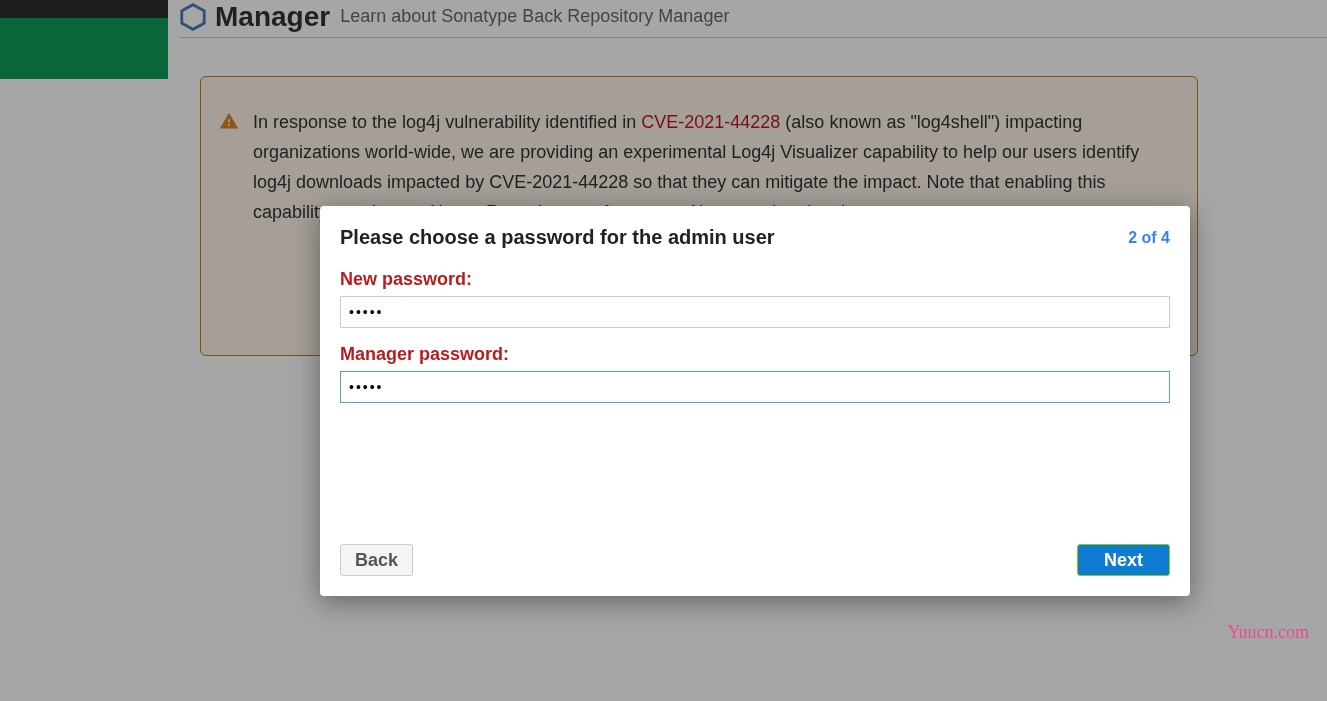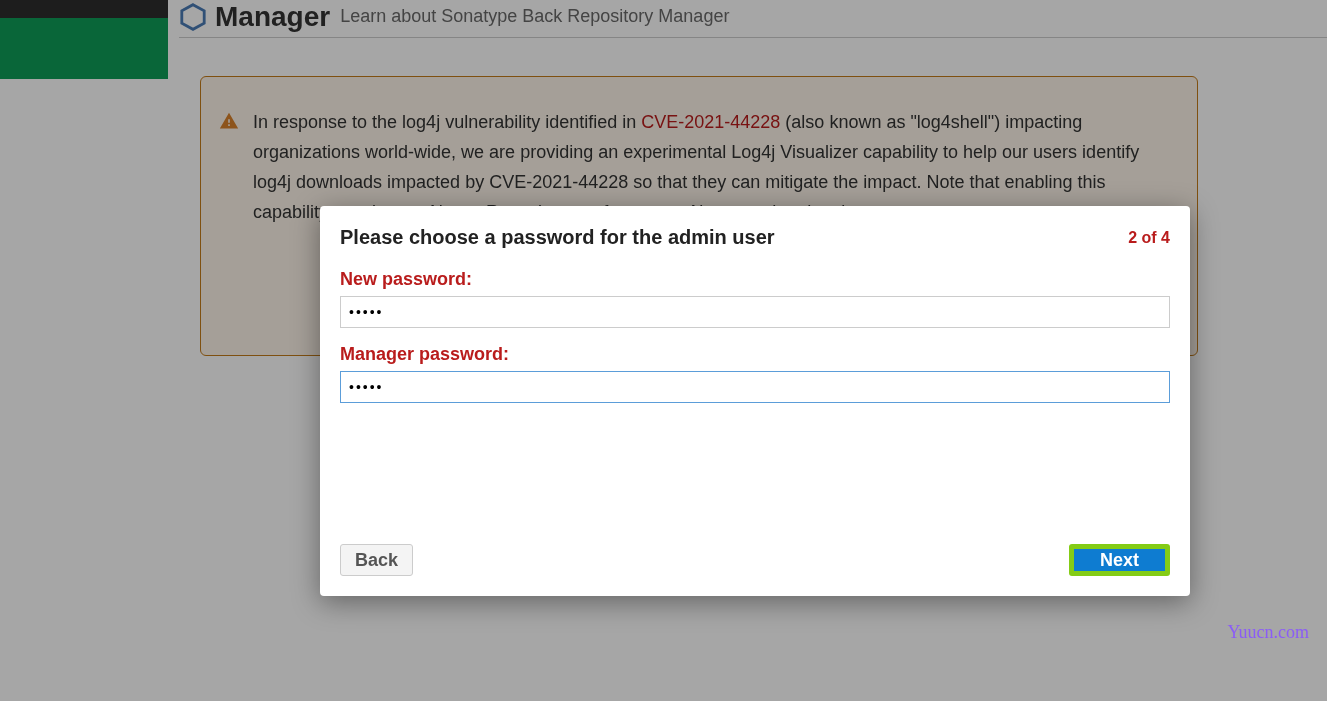--- a/index.html
+++ b/index.html
@@ -128,21 +128,21 @@
       margin-bottom: 20px;
     }
     .modal-title {
       font-size: 20px;
       font-weight: 700;
       color: #222;
     }
     .modal-step {
       font-size: 16px;
       font-weight: 700;
-      color: #b91c1c;
+      color: #3b82f6;
     }
     .field-label {
       font-size: 18px;
       font-weight: 700;
       color: #b91c1c;
       margin-bottom: 6px;
     }
     .password-input {
       width: 100%;
       height: 32px;
@@ -172,31 +172,31 @@
       display: flex;
       align-items: center;
     }
     .btn-back {
       background: #f4f4f4;
       border: 1px solid #ccc;
       color: #555;
     }
     .btn-next {
       background: #0e7cd1;
-      border: 5px solid #84cc16;
+      border: 1px solid #84cc16;
       color: #fff;
       padding: 0 26px;
       margin-left: 16px;
     }
     .watermark {
       position: absolute;
       bottom: 58px;
       right: 18px;
       font-size: 18px;
-      color: #8b5cf6;
+      color: #ec4899;
       font-family: Georgia, serif;
       z-index: 20;
     }
   </style>
 </head>
 <body>
 
 <div class="sidebar"></div>
 <div class="top-dark-bar"></div>
 <div class="sidebar-active"></div>

